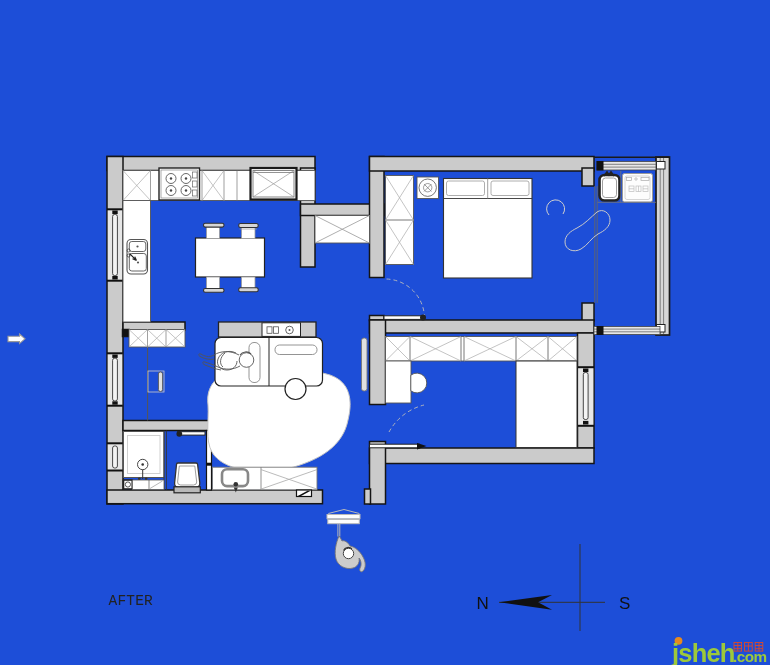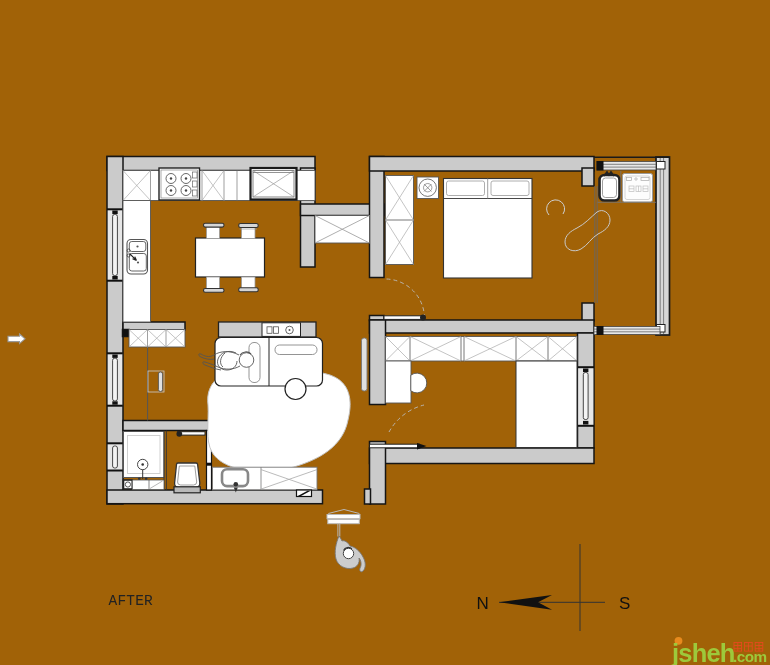--- a/index.html
+++ b/index.html
@@ -1,16 +1,16 @@
 <!DOCTYPE html>
 <html><head>
 <meta charset="utf-8">
 <style>
   html,body{margin:0;padding:0;background:#ffffff;}
-  #page{position:relative;width:770px;height:665px;background:#a16207;overflow:hidden;
+  #page{position:relative;width:770px;height:665px;background:#1d4ed8;overflow:hidden;
         font-family:"Liberation Sans", sans-serif;}
   svg{position:absolute;left:0;top:0;}
 </style>
 </head>
 <body>
 <div id="page">
 <svg width="770" height="665" viewBox="0 0 770 665">
 
 <g id="walls" stroke="#151515" stroke-width="1.5" fill="#cbcbcb">
 

